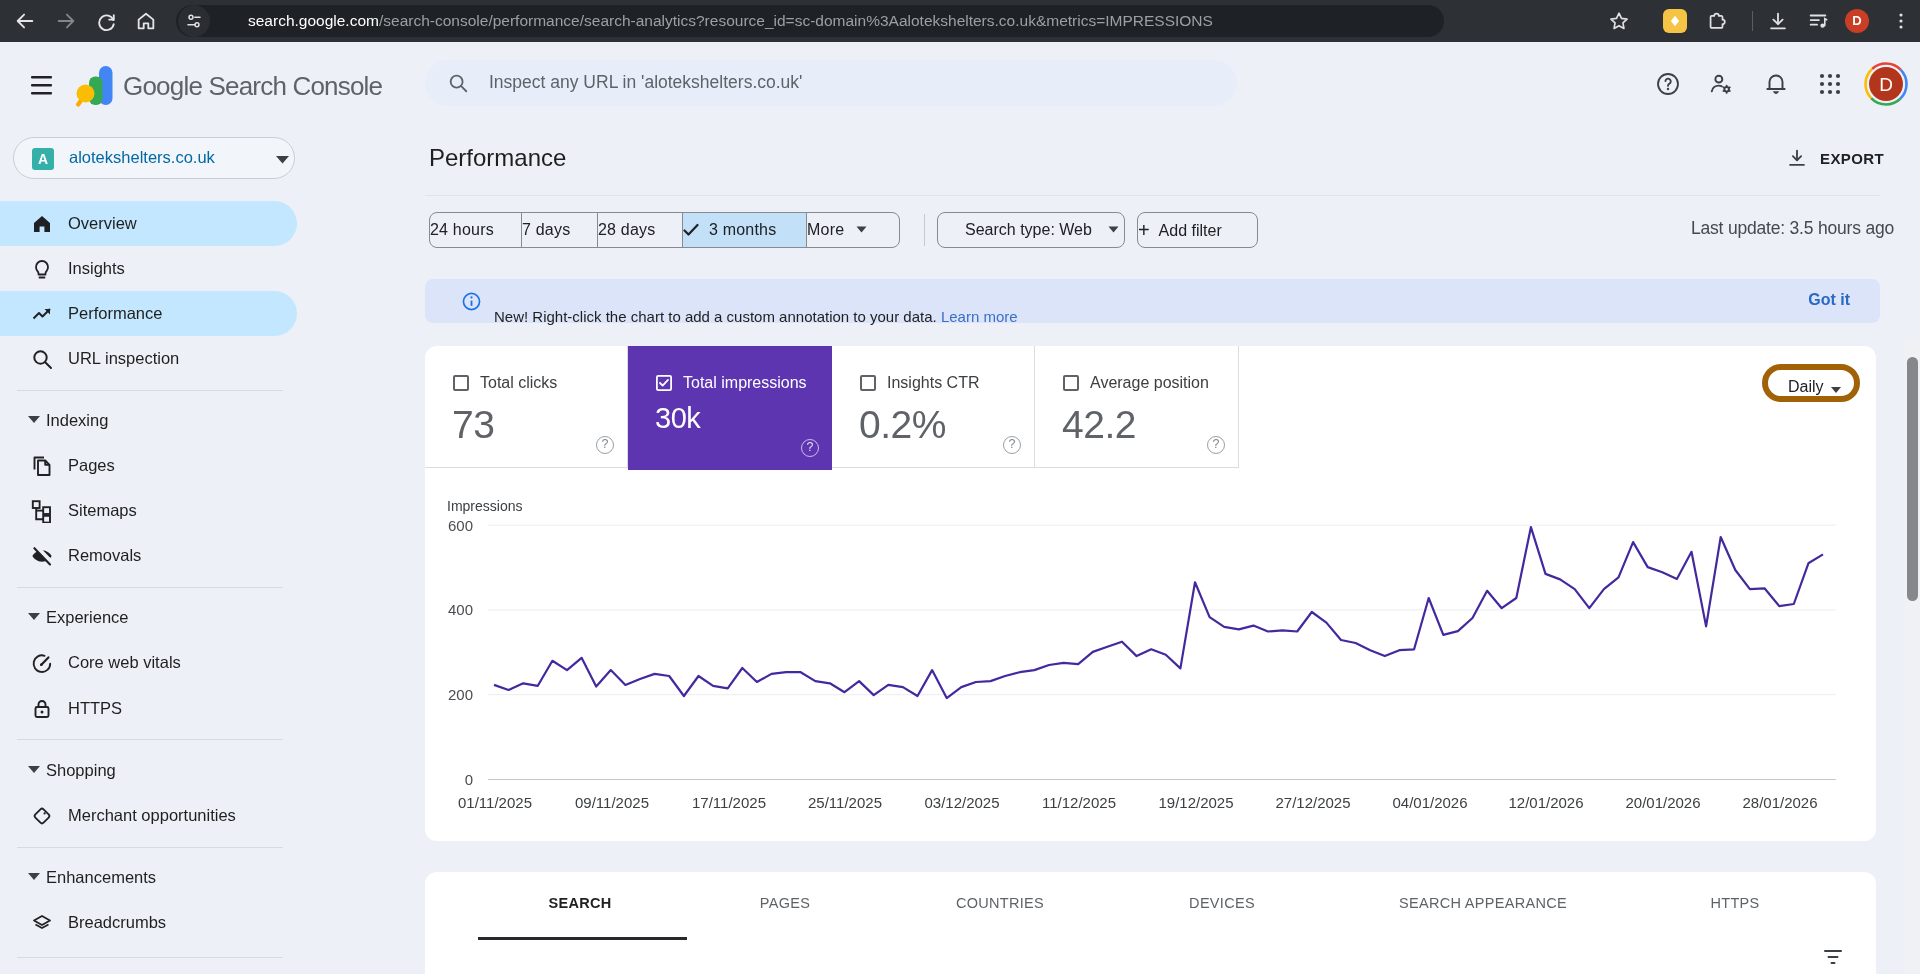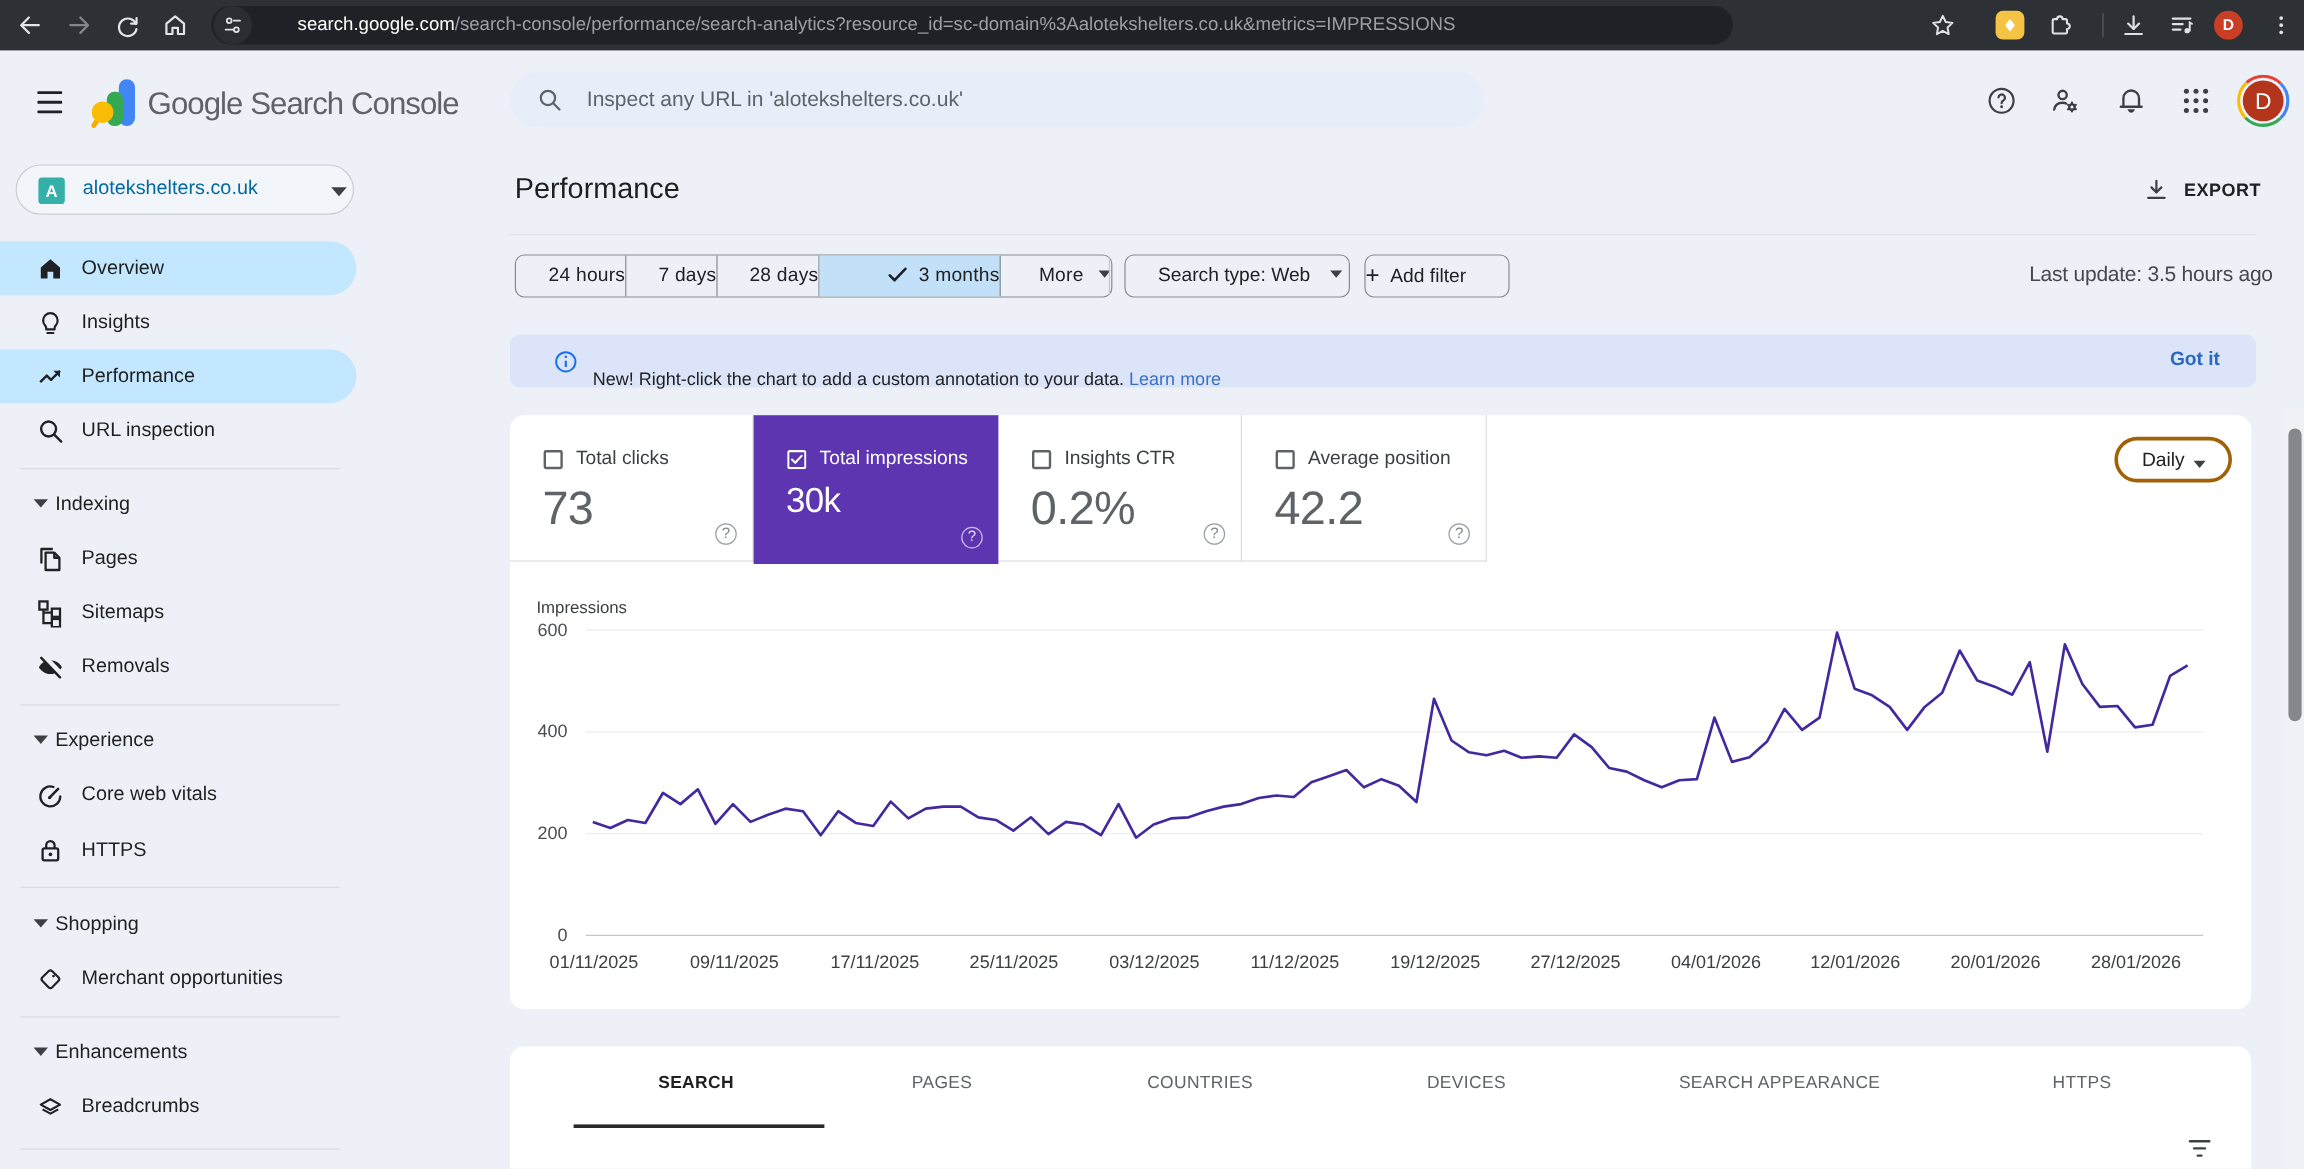--- a/index.html
+++ b/index.html
@@ -33,42 +33,42 @@
 .secrow .tri { position:absolute; left:28px; top:18px; width:0; height:0; border-left:6px solid transparent; border-right:6px solid transparent; border-top:7px solid #3c4043; }
 .secrow .slabel { position:absolute; left:46px; top:11px; font-size:16.5px; color:#1f1f1f; line-height:23px; }
 
 
 #maintitle { position:absolute; left:429px; top:144px; font-size:24px; color:#1f1f1f; }
 #export { position:absolute; left:1786px; top:146px; width:120px; height:24px; }
 #export span { position:absolute; left:34px; top:4px; font-size:15px; font-weight:bold; letter-spacing:0.4px; color:#202124; }
 #titlesep { position:absolute; left:425px; top:195px; width:1455px; height:1px; background:#e1e4e8; }
 
 .chipgroup { position:absolute; left:429px; top:212px; height:36px; border:1px solid #878a8e; border-radius:8px; display:flex; }
-.chip { height:34px; line-height:34px; font-size:16px; letter-spacing:0.2px; color:#202124; text-align:right; border-right:1px solid #878a8e; }
+.chip { height:34px; line-height:34px; font-size:16px; letter-spacing:0.2px; color:#202124; text-align:left; border-right:1px solid #878a8e; }
 .chip:last-child { border-right:none; }
 .chip.sel { background:#c2e0f7; }
 #vdivider { position:absolute; left:924px; top:214px; width:1px; height:32px; background:#c6cacf; }
 .btn { position:absolute; top:212px; height:36px; border:1px solid #878a8e; border-radius:8px; line-height:34px; font-size:16px; color:#202124; }
 #lastupdate { position:absolute; top:218px; right:26px; font-size:17.5px; color:#45484c; letter-spacing:-0.2px; }
 
 #banner { position:absolute; left:425px; top:279px; width:1455px; height:44px; border-radius:8px; background:#dbe4f9; }
 #bannertext { position:absolute; left:494px; top:308px; font-size:15px; color:#1f1f1f; }
 #bannertext a { color:#3b70c6; text-decoration:none; }
 #gotit { position:absolute; right:30px; top:291px; font-size:16px; font-weight:bold; color:#2a68c4; }
 
 #card1 { position:absolute; left:425px; top:346px; width:1451px; height:495px; background:#fff; border-radius:12px; }
 .mcell { position:absolute; top:0; height:122px; border-right:1px solid #dadce0; border-bottom:1px solid #dadce0; }
 .cb { position:absolute; left:28px; top:29px; width:16px; height:16px; border:2px solid #5f6368; border-radius:2px; }
 .mlabel { position:absolute; left:55px; top:28px; font-size:16px; color:#3c4043; }
 .mval { position:absolute; left:27px; top:57px; font-size:39px; color:#5f6368; letter-spacing:-0.5px; }
 .qm { position:absolute; right:13px; bottom:13px; width:18px; height:18px; border:1.5px solid #9aa0a6; border-radius:50%; color:#80868b; font-size:12.5px; text-align:center; line-height:15px; }
 #pcell { position:absolute; left:203px; top:0; width:204px; height:124px; background:#5e35b1; z-index:2; }
 #pcell .mlabel { color:#fff; }
 #pcell .mval { color:#fff; }
-#daily { position:absolute; right:16px; top:18px; width:98px; height:38px; border:3px solid #a16207; border-radius:19px;text-align:right; }
+#daily { position:absolute; right:16px; top:18px; width:98px; height:38px; border:6px solid #a16207; border-radius:19px;text-align:right; }
 #daily span { position:absolute; left:20px; top:8px; font-size:16px; color:#202124; }
 
 #implabel { position:absolute; left:447px; top:498px; font-size:14px; color:#3c4043; }
 .ylab { position:absolute; width:40px; text-align:right; font-size:15px; color:#4a4d51; }
 .xlab { position:absolute; top:794px; width:100px; text-align:center; font-size:15px; color:#3c4043; }
 
 #card2 { position:absolute; left:425px; top:872px; width:1451px; height:102px; background:#fff; border-radius:12px 12px 0 0; }
 .tab { position:absolute; top:895px; font-size:14.5px; letter-spacing:0.3px; color:#5f6368; transform:translateX(-50%); }
 .tab.on { color:#1f1f1f; font-weight:bold; }
 
@@ -340,21 +340,21 @@
         <path d="M7.5 10l4.5 4.5L16.5 10"></path>
         <path d="M4.5 19.5h15"></path>
       </svg>
     <span>EXPORT</span>
   </div>
   <div id="titlesep"></div>
   <div class="chipgroup">
     <div class="chip" style="width:92px">24 hours</div>
     <div class="chip" style="width:76px">7 days</div>
     <div class="chip" style="width:85px">28 days</div>
-    <div class="chip sel" style="width:151px"><svg style="vertical-align:-2px;margin-right:10px" width="16" height="14" viewBox="0 0 16 14" fill="none" stroke="#202124" stroke-width="2.2" stroke-linecap="round" stroke-linejoin="round">
+    <div class="chip sel" style="width:124px"><svg style="vertical-align:-2px;margin-right:10px" width="16" height="14" viewBox="0 0 16 14" fill="none" stroke="#202124" stroke-width="2.2" stroke-linecap="round" stroke-linejoin="round">
           <path d="M1.5 7.5l4 4L14.5 2"></path>
         </svg>3 months</div>
     <div class="chip" style="width:92px">More<svg style="vertical-align:2px;margin-left:12px" width="11" height="7" viewBox="0 0 11 7">
           <path d="M0.5 0.5h10L5.5 6.5z" fill="#3c4043"></path>
         </svg></div>
   </div>
   <div id="vdivider"></div>
   <div class="btn" style="left:937px;width:188px;padding-left:27px">Search type: Web<svg style="vertical-align:2px;margin-left:16px" width="11" height="7" viewBox="0 0 11 7">
         <path d="M0.5 0.5h10L5.5 6.5z" fill="#3c4043"></path>
       </svg></div>

